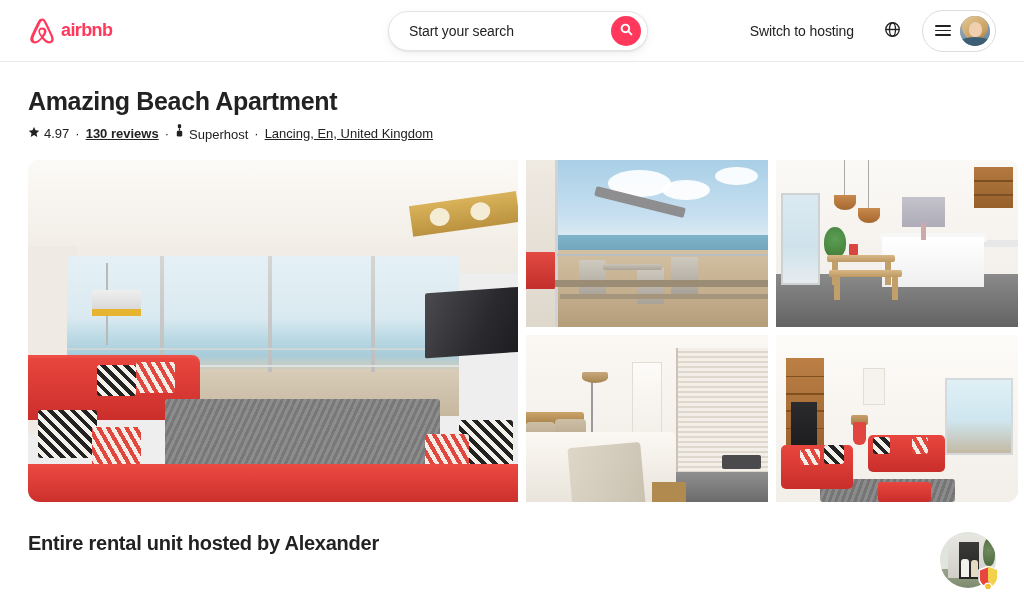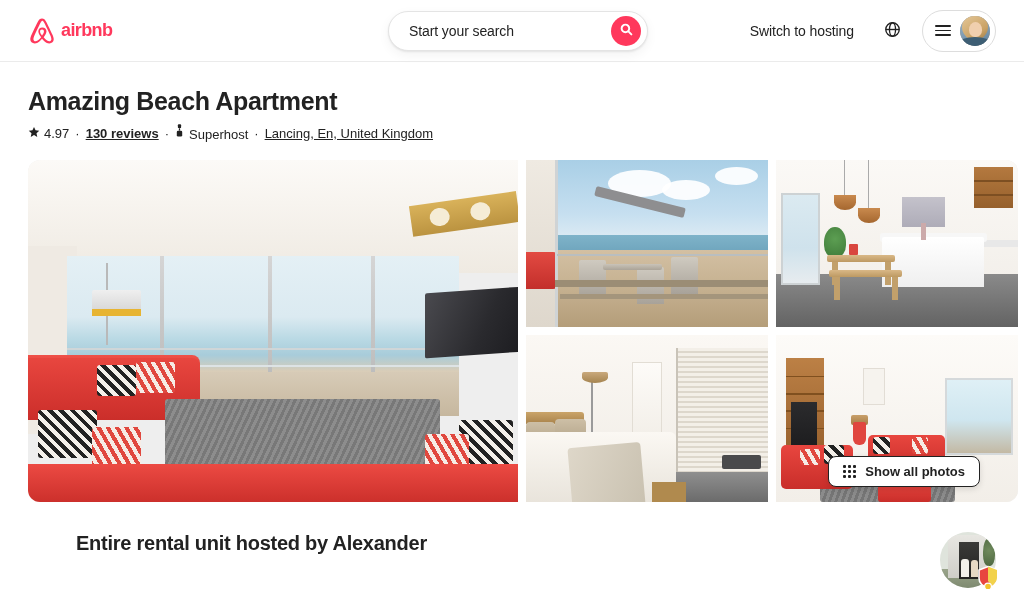--- a/index.html
+++ b/index.html
@@ -299,21 +299,21 @@
   }
   .grid-dots { display: grid; grid-template-columns: repeat(3,3px); gap: 2px; }
   .grid-dots i { width: 3px; height: 3px; background: #222; border-radius: 1px; display:block; }
 
   
   .host-row {
     display: flex;
     align-items: flex-start;
     padding: 30px 28px 0;
   }
-  .host-text { flex: 1; margin-left: 48px; }
+  .host-text { flex: 1; }
   .host-title {
     font-size: 20px;
     font-weight: 600;
     color: #222;
     letter-spacing: -0.25px;
   }
   .host-meta {
     font-size: 14px;
     color: #222;
     margin-top: 7px;
@@ -554,34 +554,20 @@
         <div class="l-sofa2"></div>
         <div class="pillow-geo" style="left:40%;top:61%;width:7%;height:10%"></div>
         <div class="pillow-red" style="left:56%;top:61%;width:7%;height:10%"></div>
         <div class="l-sofa1"></div>
         <div class="pillow-geo" style="left:20%;top:66%;width:8%;height:11%"></div>
         <div class="pillow-red" style="left:10%;top:68%;width:8%;height:10%"></div>
         <div class="l-ott"></div>
       </div>
     </div>
 
-    <button class="show-all">
-      <span class="grid-dots">
-        <i></i>
-          <i></i>
-          <i></i>
-          <i></i>
-          <i></i>
-          <i></i>
-          <i></i>
-          <i></i>
-          <i></i>
-      </span>
-      <span>Show all photos</span>
-    </button>
   </div>
 </div>
 
 <div class="host-row">
   <div class="host-text">
     <h2 class="host-title">Entire rental unit hosted by Alexander</h2>
   </div>
   <div class="host-avatar-wrap">
     <div class="host-avatar">
       <span class="ha-grass"></span>

